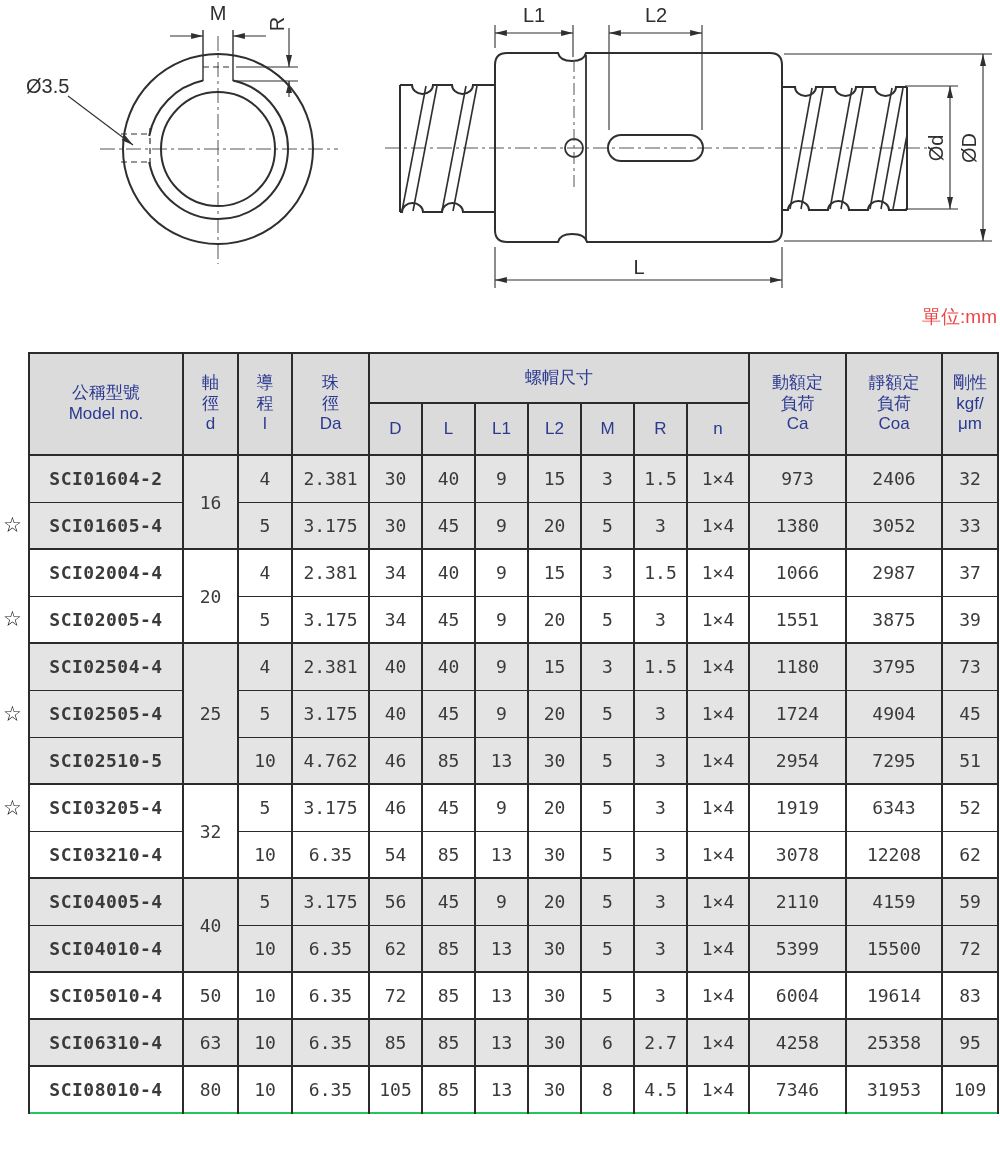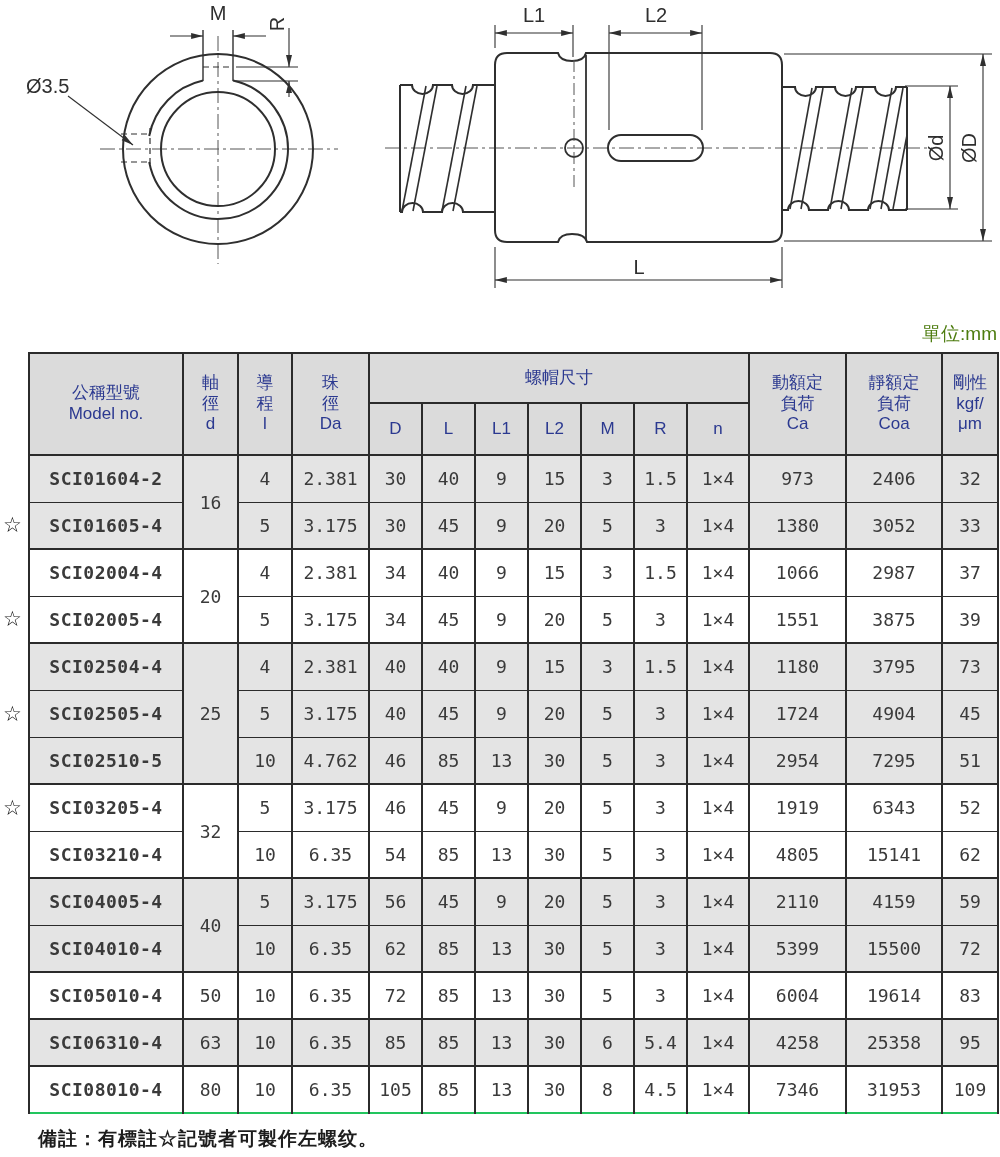--- a/index.html
+++ b/index.html
@@ -3,22 +3,22 @@
 <meta charset="utf-8">
 <style>
   html,body { margin:0; padding:0; background:#ffffff; }
   .page {
     position:relative; width:1000px; height:1157px; background:#ffffff;
     font-family:"Liberation Sans", sans-serif; overflow:hidden;
   }
   svg text { font-family:"Liberation Sans", sans-serif; fill:#2f2f2f; }
 
   .unit-label {
-    position:absolute; top:321px; left:690px; width:307px;
-    text-align:right; font-size:19px; color:#4d7c0f;
+    position:absolute; top:304px; left:690px; width:307px;
+    text-align:right; font-size:19px; color:#ef4444;
   }
   .footnote {
     position:absolute; top:1126px; left:38px;
     font-size:19px; font-weight:600; color:#1d1d1d; letter-spacing:1px;
   }
 
   table.spec {
     position:absolute; left:28px; top:352px; width:969px;
     border-collapse:collapse; table-layout:fixed;
     border:2px solid #22c55e;
@@ -373,22 +373,22 @@
           <td class="c-model"><span>SCI03210-4</span></td>
           <td>10</td>
           <td>6.35</td>
           <td>54</td>
           <td>85</td>
           <td>13</td>
           <td>30</td>
           <td>5</td>
           <td>3</td>
           <td>1×4</td>
-          <td>4805</td>
-          <td>15141</td>
+          <td>3078</td>
+          <td>12208</td>
           <td>62</td>
         </tr>
         <tr class="shaded g-start">
           <td class="c-model"><span>SCI04005-4</span></td>
           <td rowspan="2">40</td>
           <td>5</td>
           <td>3.175</td>
           <td>56</td>
           <td>45</td>
           <td>9</td>
@@ -434,21 +434,21 @@
         <tr class="shaded g-start">
           <td class="c-model"><span>SCI06310-4</span></td>
           <td rowspan="1">63</td>
           <td>10</td>
           <td>6.35</td>
           <td>85</td>
           <td>85</td>
           <td>13</td>
           <td>30</td>
           <td>6</td>
-          <td>5.4</td>
+          <td>2.7</td>
           <td>1×4</td>
           <td>4258</td>
           <td>25358</td>
           <td>95</td>
         </tr>
         <tr class="g-start">
           <td class="c-model"><span>SCI08010-4</span></td>
           <td rowspan="1">80</td>
           <td>10</td>
           <td>6.35</td>
@@ -459,14 +459,13 @@
           <td>8</td>
           <td>4.5</td>
           <td>1×4</td>
           <td>7346</td>
           <td>31953</td>
           <td>109</td>
         </tr>
       </tbody>
   </table>
 
-  <div class="footnote">備註：有標註☆記號者可製作左螺纹。</div>
 </div>
 
 </body></html>

